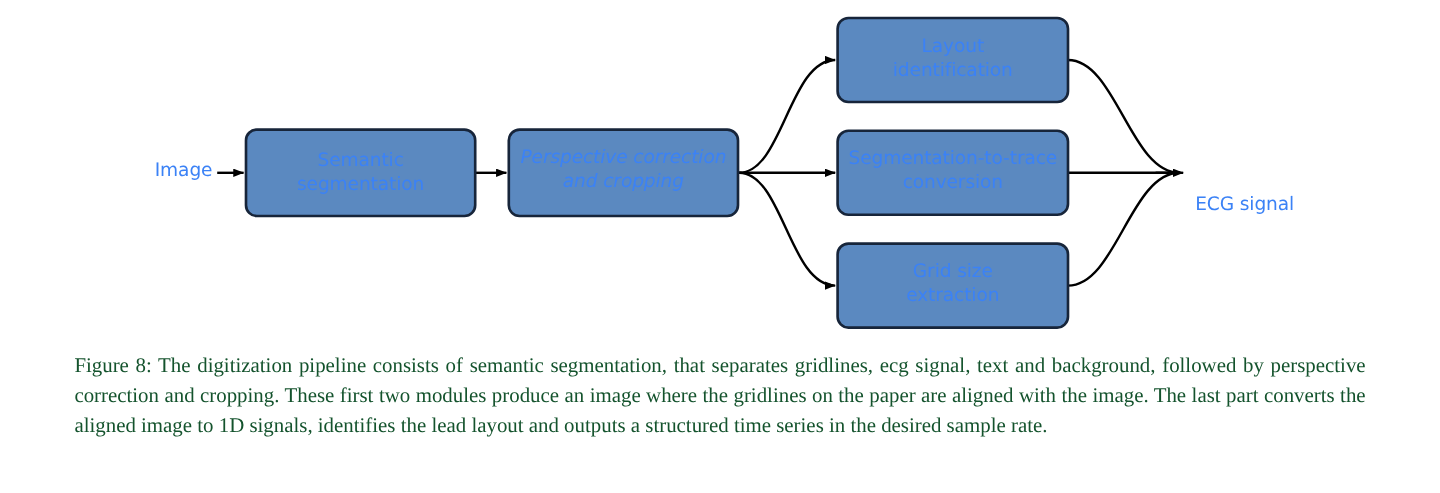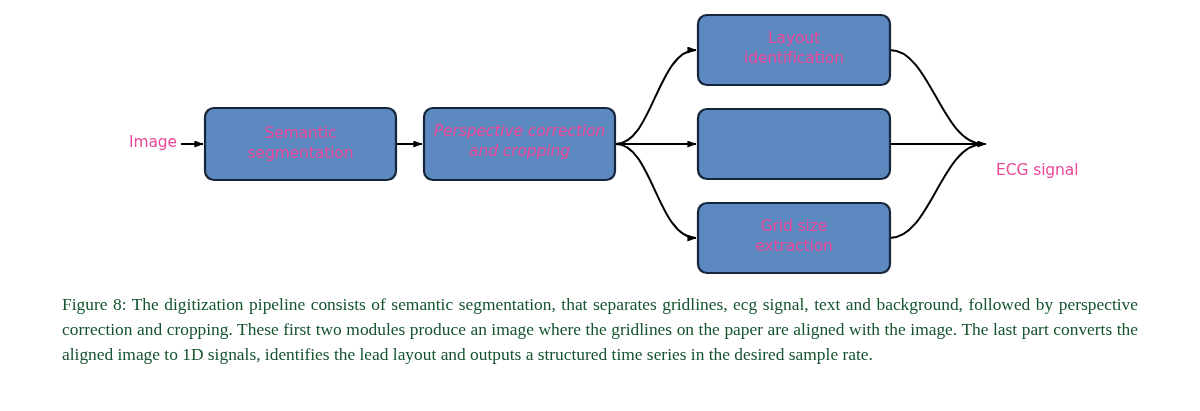--- a/index.html
+++ b/index.html
@@ -28,21 +28,21 @@
     position: absolute;
     left: 0;
     top: 0;
     display: block;
   }
 
   .node-label,
   .edge-label {
     position: absolute;
     font-family: "DejaVu Sans", sans-serif;
-    color: #ec4899;
+    color: #3b82f6;
     text-align: center;
     line-height: 1.28;
     white-space: pre-line;
     pointer-events: none;
   }
   .node-label {
     font-size: 15.5px;
     letter-spacing: -0.1px;
   }
   .edge-label {
@@ -113,20 +113,22 @@
 
     <div class="node-label" style="left:205px; top:124px; width:191px;">Semantic
 segmentation</div>
 
     <div class="node-label" style="left:420px; top:122px; width:199px;font-style:italic;">Perspective correction
 and cropping</div>
 
     <div class="node-label" style="left:698px; top:29px; width:192px;">Layout
 identification</div>
 
+    <div class="node-label" style="left:694px; top:123px; width:200px;">Segmentation-to-trace
+conversion</div>
 
     <div class="node-label" style="left:698px; top:217px; width:192px;">Grid size
 extraction</div>
 
     <div class="edge-label" style="left:107px; top:133px; width:70px; text-align:right;">Image</div>
 
     <div class="edge-label" style="left:996px; top:133px; width:160px; text-align:left;margin-top:28px;">ECG signal</div>
 
   </div>
 

